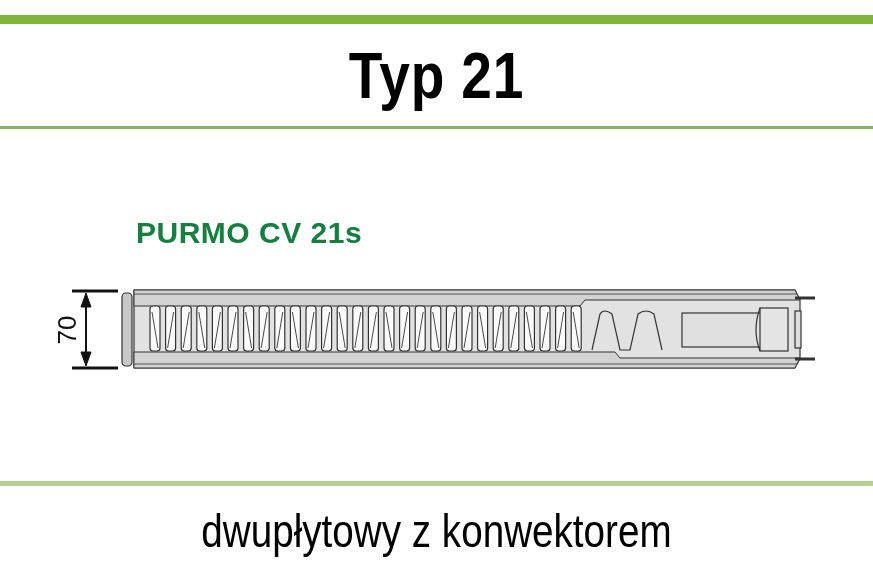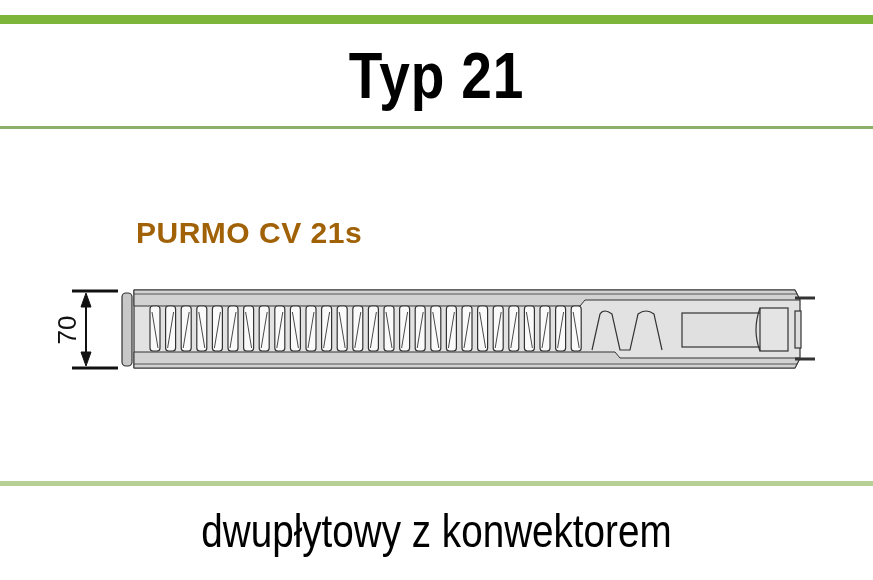--- a/index.html
+++ b/index.html
@@ -1,21 +1,21 @@
 <!DOCTYPE html>
 <html><head>
 <meta charset="utf-8">
 <style>
   html,body{margin:0;padding:0;background:#fff;}
   body{width:873px;height:580px;position:relative;overflow:hidden;font-family:"Liberation Sans",sans-serif;}
   .bar-top{position:absolute;left:0;top:15px;width:873px;height:9px;background:#7cb53a;}
   .line-mid{position:absolute;left:0;top:126px;width:873px;height:3px;background:#8cb06a;}
   .line-bot{position:absolute;left:0;top:481px;width:873px;height:5px;background:#b6cf94;}
   .title{position:absolute;left:0;top:34px;width:873px;text-align:center;font-size:64px;font-weight:bold;color:#000;line-height:84px;transform:scaleX(0.86);transform-origin:center;letter-spacing:1px;}
-  .model{position:absolute;left:136px;top:216px;font-size:30px;font-weight:bold;color:#a16207;letter-spacing:0.5px;}
+  .model{position:absolute;left:136px;top:216px;font-size:30px;font-weight:bold;color:#15803d;letter-spacing:0.5px;}
   .subtitle{position:absolute;left:0;top:504px;width:873px;text-align:center;font-size:46px;color:#000;transform:scaleX(0.84);transform-origin:center;}
   svg.diagram{position:absolute;left:0;top:270px;}
 </style>
 </head>
 <body>
 
 <div class="bar-top"></div>
 <div class="title">Typ 21</div>
 <div class="line-mid"></div>
 

